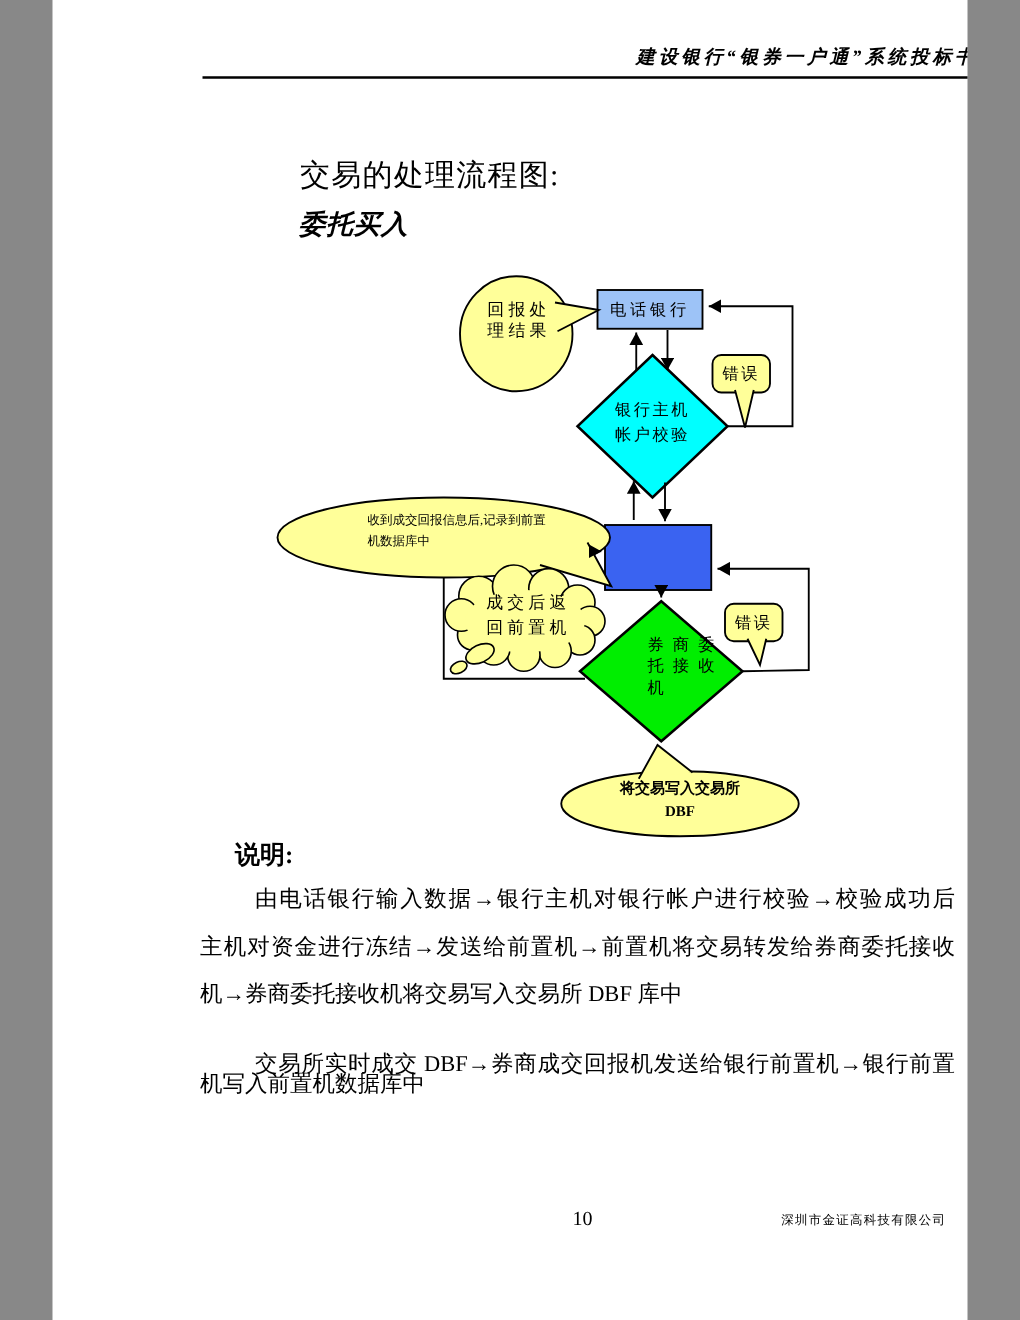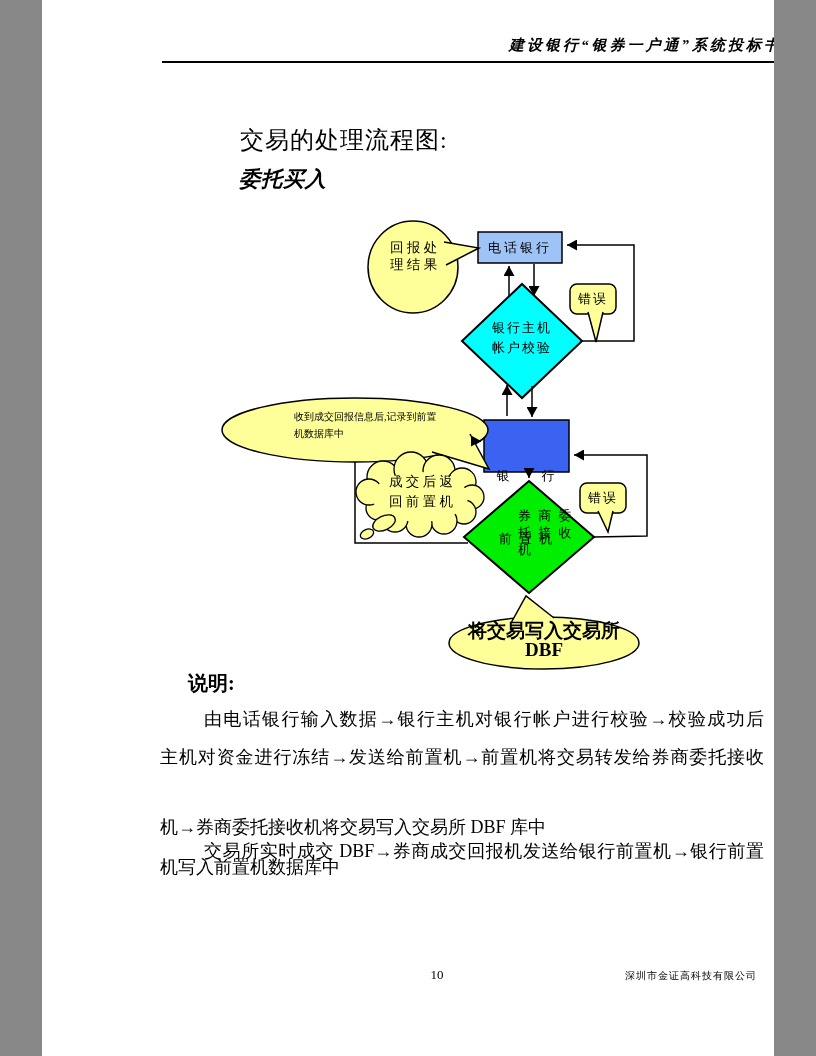--- a/index.html
+++ b/index.html
@@ -19,21 +19,21 @@
   .caption{left:198px;top:124px;font-size:24px;letter-spacing:1px;}
   .subtitle{left:197px;top:165px;font-size:21px;font-weight:bold;font-style:italic;letter-spacing:1px;}
   .node-label{font-size:13px;line-height:17px;}
   .notes-label{left:146px;top:670px;font-size:20px;font-weight:bold;}
   .para-line{
     left:118px;width:604px;font-size:18px;line-height:24px;white-space:nowrap;
     text-align:justify;text-align-last:justify;
   }
   .para-line.indent{left:162px;width:560px;}
   .para-line.last{text-align:left;text-align-last:left;white-space:normal;}
-  .footer-page{left:381px;top:967px;width:28px;text-align:center;font-size:13px;}
+  .footer-page{left:410px;top:967px;width:28px;text-align:center;font-size:16px;}
   .footer-company{left:415px;top:969px;width:300px;text-align:right;font-size:10px;letter-spacing:1px;}
   .pre{white-space:pre;}
 </style>
 </head>
 <body>
 
 <div class="page">
 
   <div class="lbl header-title">建设银行“银券一户通”系统投标书</div>
   <div class="abs header-rule"></div>
@@ -121,53 +121,49 @@
 
   <div class="lbl node-label center" style="left:436px;top:232px;width:84px;line-height:31px;letter-spacing:3px;">电话银行</div>
 
   <div class="lbl node-label center" style="left:420px;top:318px;width:120px;line-height:20px;letter-spacing:2px;">
     <div>银行主机</div>
     <div>帐户校验</div>
   </div>
 
   <div class="lbl node-label center" style="left:528px;top:284px;width:46px;line-height:30px;letter-spacing:2px;">错误</div>
 
-  <div class="lbl node-label center pre" style="left:444px;top:423px;width:81px;line-height:21px;letter-spacing:2px;">
-    <div>银　　行</div>
-    <div>前 置 机</div>
-  </div>
 
   <div class="lbl node-label" style="left:224px;top:408px;width:230px;line-height:17px;font-size:10px;margin-left:28px;">
     <div>收到成交回报信息后,记录到前置</div>
     <div>机数据库中</div>
   </div>
 
   <div class="lbl node-label center" style="left:330px;top:472px;width:98px;line-height:20px;font-size:13.5px;">
     <div>成 交 后 返</div>
     <div>回 前 置 机</div>
   </div>
 
   <div class="lbl node-label" style="left:476px;top:507px;width:80px;line-height:17px;letter-spacing:2px;">
     <div>券 商 委</div>
     <div>托 接 收</div>
     <div>机</div>
   </div>
 
   <div class="lbl node-label center" style="left:538px;top:483px;width:46px;line-height:30px;letter-spacing:2px;">错误</div>
 
-  <div class="lbl node-label center" style="left:412px;top:621px;width:180px;line-height:19px;font-size:19px;font-weight:bold;">
+  <div class="lbl node-label center" style="left:412px;top:621px;width:180px;line-height:19px;font-size:12px;font-weight:bold;">
     <div>将交易写入交易所</div>
     <div>DBF</div>
   </div>
 
   <div class="lbl notes-label">说明:</div>
 
   <div class="lbl para-line indent" style="top:707px;">由电话银行输入数据→银行主机对银行帐户进行校验→校验成功后</div>
   <div class="lbl para-line" style="top:745px;">主机对资金进行冻结→发送给前置机→前置机将交易转发给券商委托接收</div>
-  <div class="lbl para-line last" style="top:815px;">机→券商委托接收机将交易写入交易所 DBF 库中</div>
+  <div class="lbl para-line last" style="top:783px;">机→券商委托接收机将交易写入交易所 DBF 库中</div>
 
   <div class="lbl para-line indent" style="top:839px;">交易所实时成交 DBF→券商成交回报机发送给银行前置机→银行前置</div>
   <div class="lbl para-line last" style="top:855px;text-align:center;">机写入前置机数据库中</div>
 
   <div class="lbl footer-page">10</div>
   <div class="lbl footer-company">深圳市金证高科技有限公司</div>
 
 </div>
 
 </body></html>

